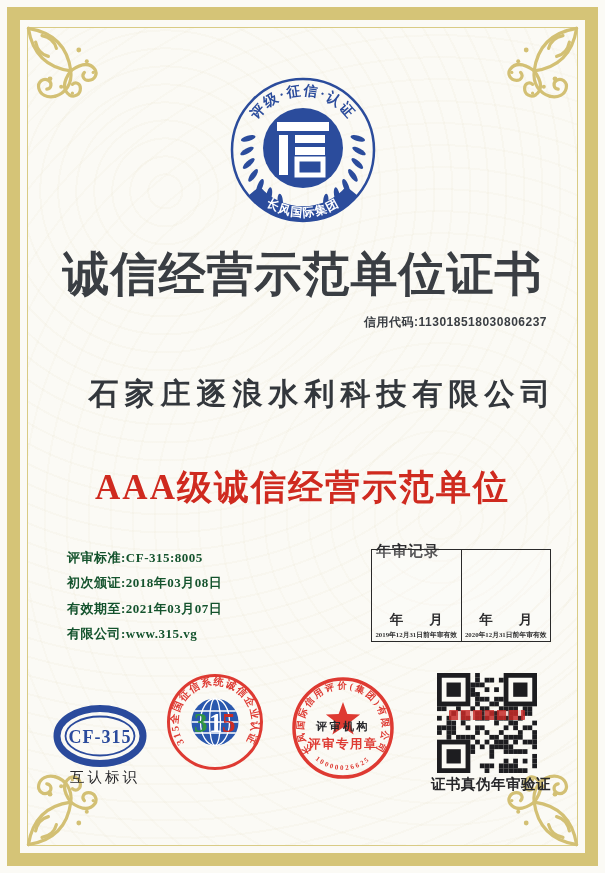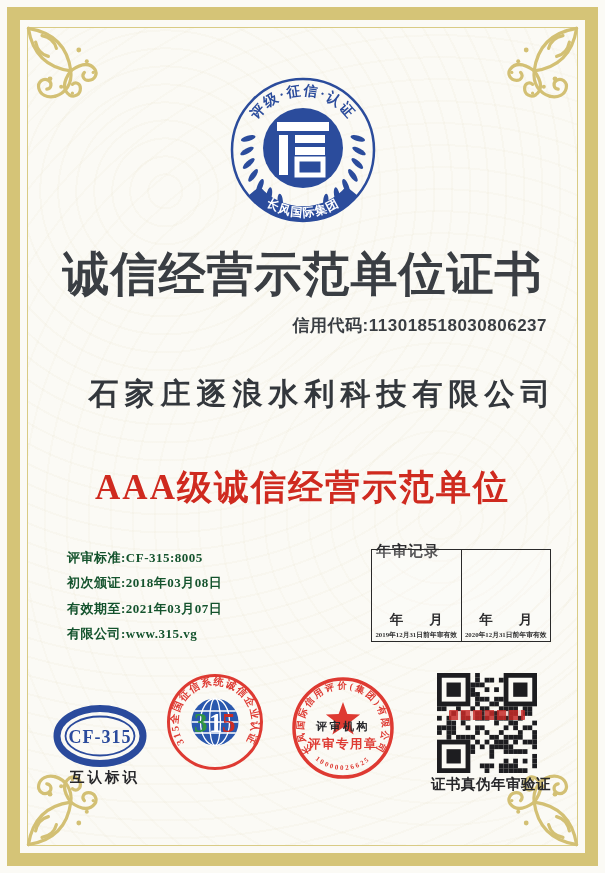--- a/index.html
+++ b/index.html
@@ -24,21 +24,21 @@
   .corner.bl{left:26px;bottom:26px;transform:scaleY(-1);}
   .corner.br{right:26px;bottom:26px;transform:scale(-1,-1);}
 
   .logo{position:absolute;left:227px;top:74px;width:152px;height:152px;}
 
   .title{
     position:absolute;left:0;right:0;top:243px;text-align:center;
     font-size:47px;font-weight:bold;color:#3a3e43;letter-spacing:1px;white-space:nowrap;
   }
   .credit{
-    position:absolute;right:58px;top:314px;font-size:17px;font-weight:bold;
+    position:absolute;right:58px;top:314px;font-size:12px;font-weight:bold;
     color:#3a3e43;letter-spacing:.5px;
   }
   .company{
     position:absolute;left:0;right:0;top:374px;text-align:center;
     font-size:30px;font-weight:bold;color:#33373c;letter-spacing:6px;white-space:nowrap;margin-left:40px;
   }
   .award{
     position:absolute;left:0;right:0;top:464px;text-align:center;
     font-family:"Liberation Serif","DejaVu Serif",serif;
     font-size:35px;font-weight:bold;color:#cf2a1f;letter-spacing:2px;white-space:nowrap;
@@ -64,21 +64,21 @@
     font-family:"Liberation Serif","DejaVu Serif",serif;font-size:13.5px;font-weight:bold;color:#2d2d2f;
   }
   .note{
     position:absolute;bottom:1px;left:0;right:0;text-align:center;white-space:nowrap;
     font-family:"Liberation Serif","DejaVu Serif",serif;font-size:6.8px;font-weight:bold;color:#333;
   }
   .seal-cf{position:absolute;left:52px;top:705px;width:96px;height:62px;}
   .caption-cf{
     position:absolute;left:70px;top:768px;
     font-family:"Liberation Serif","DejaVu Serif",serif;
-    font-size:14.5px;font-weight:bold;color:#27272a;letter-spacing:3px;
+    font-size:14.5px;font-weight:normal;color:#27272a;letter-spacing:3px;
   }
   .seal-globe{position:absolute;left:166px;top:673px;width:98px;height:98px;}
   .seal-star{position:absolute;left:291px;top:676px;width:104px;height:104px;}
   .qr{position:absolute;left:437px;top:673px;width:100px;height:100px;}
   .qr svg{display:block;width:100%;height:100%;}
   .qr-overlay{
     position:absolute;left:12px;top:37px;width:76px;height:10px;border-radius:1px;
     background:repeating-linear-gradient(90deg, rgba(197,42,40,.85) 0 9px, rgba(197,42,40,.18) 9px 12px);
     filter:blur(.4px);
   }

